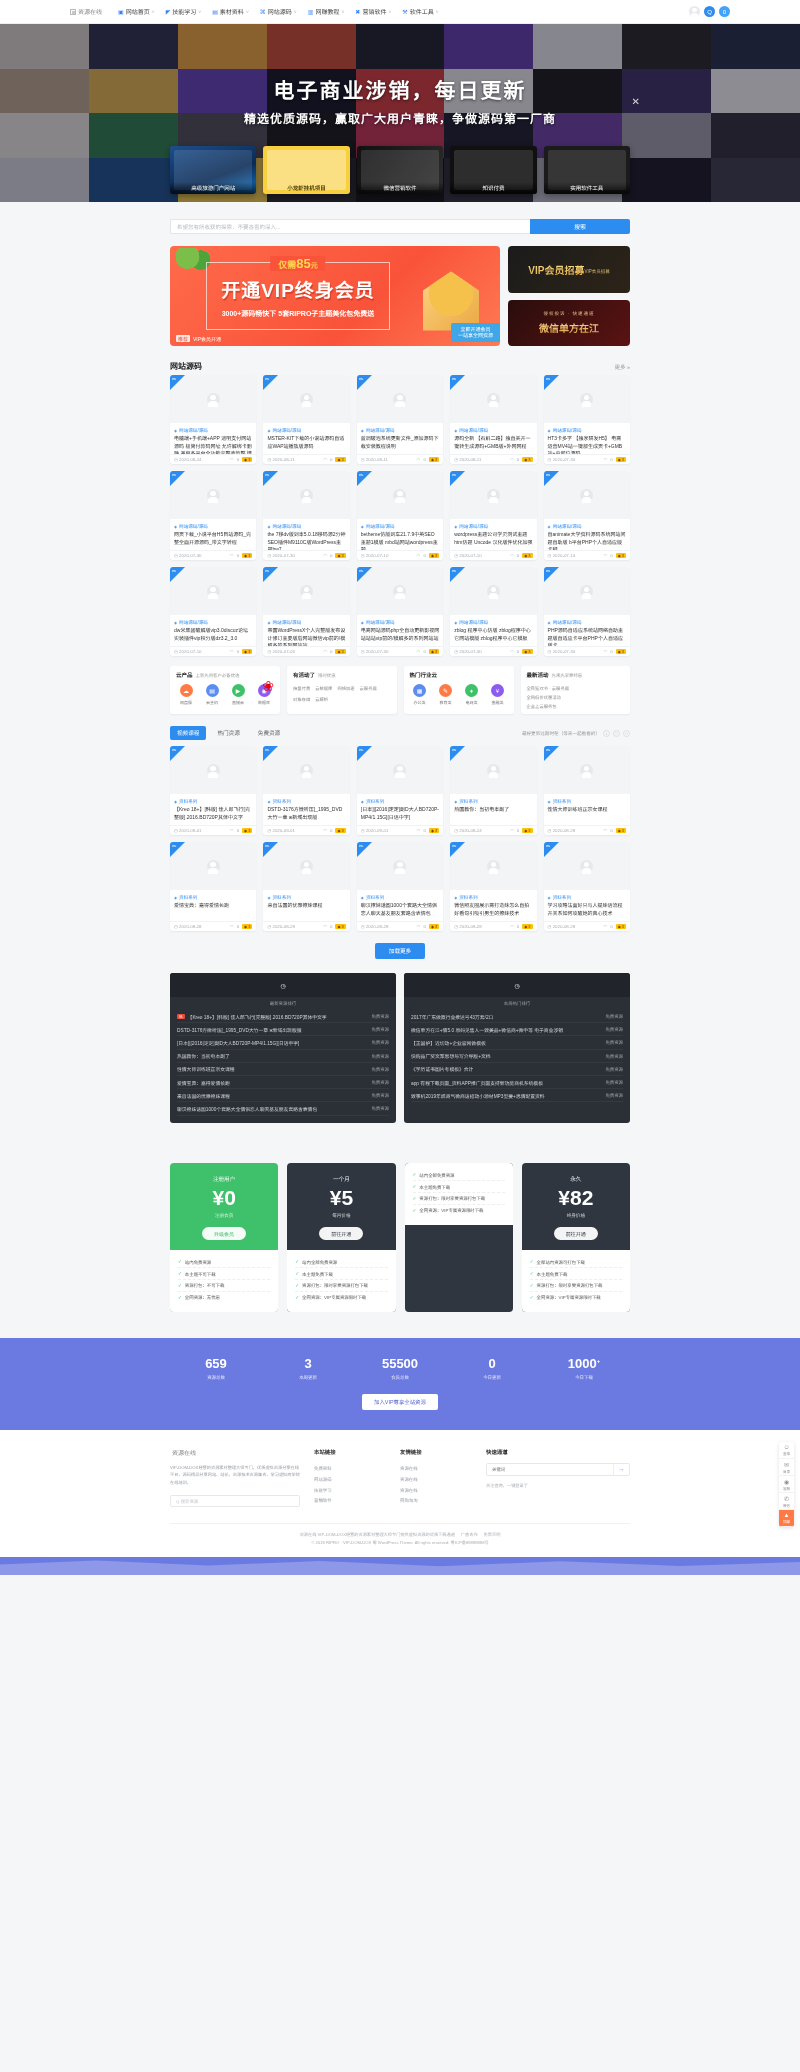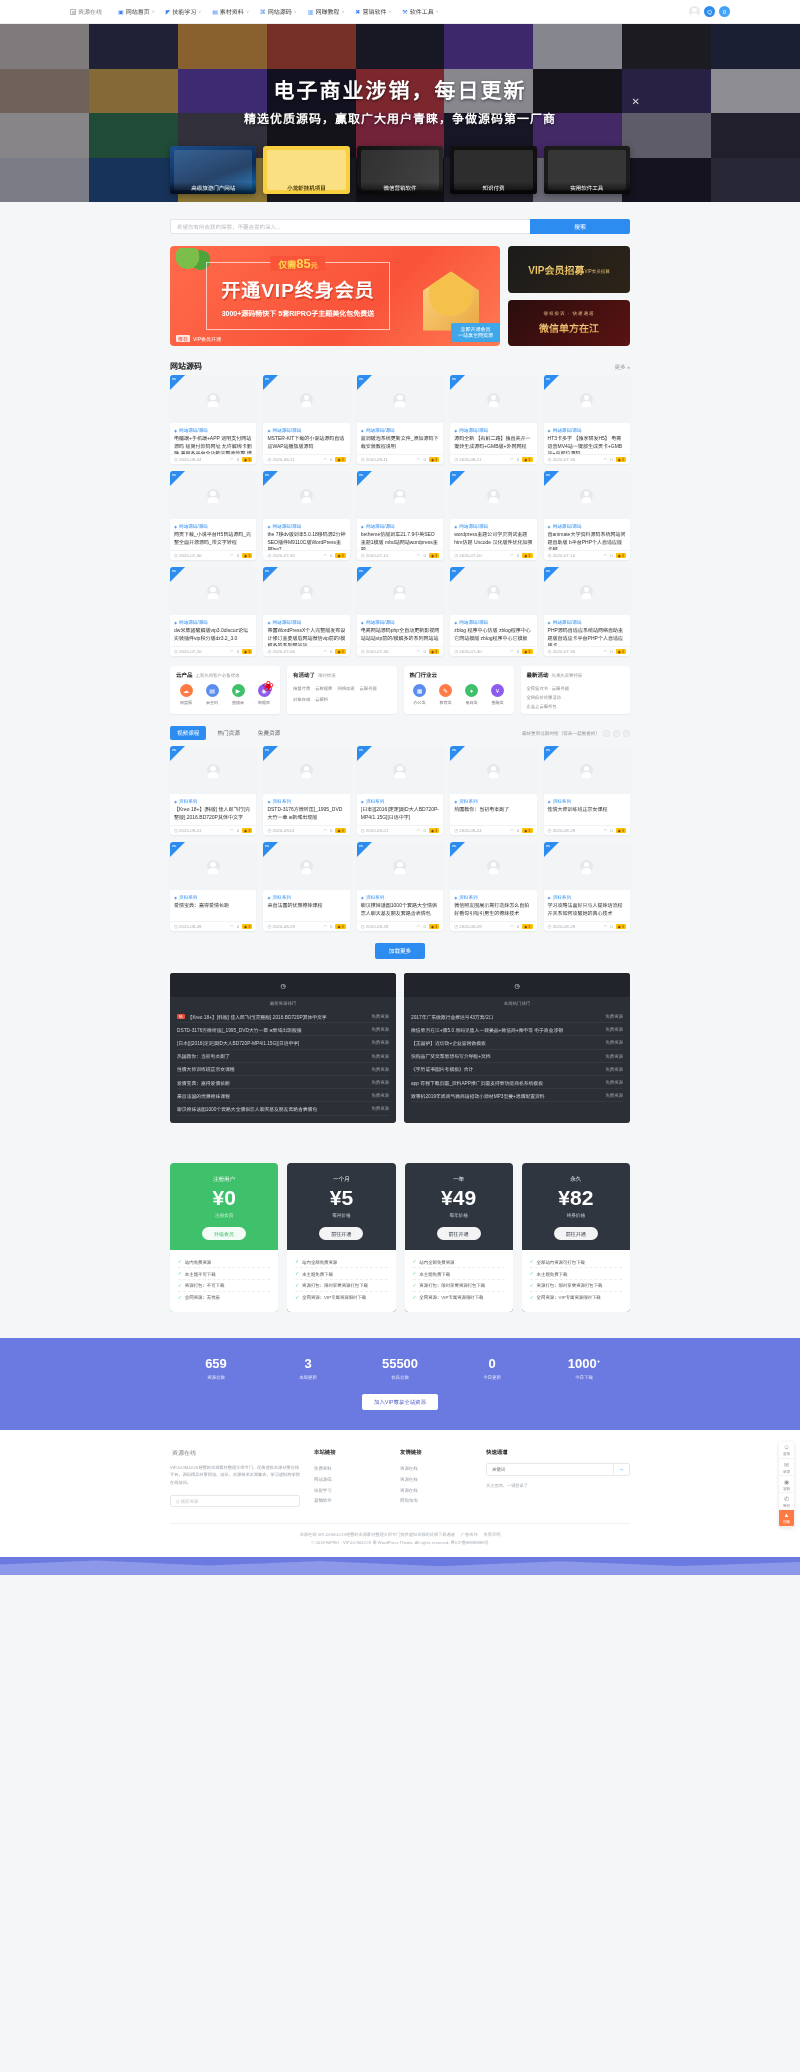--- a/index.html
+++ b/index.html
@@ -1304,21 +1304,20 @@
               <span class="chk">✓</span>
               <span>资源打包：限时享受资源打包下载</span>
             </div>
             <div class="li">
               <span class="chk">✓</span>
               <span>全网资源：VIP专属资源限时下载</span>
             </div>
           </div>
         </div>
         <div class="pcol">
-          <div class="top"><div class="pname">一年</div><div class="pval"><span>¥</span><span>49</span></div><div class="punit">每年价格</div><div class="pbtn">前往开通</div></div>
           <div class="body">
             <div class="li">
               <span class="chk">✓</span>
               <span>站内全部免费资源</span>
             </div>
             <div class="li">
               <span class="chk">✓</span>
               <span>本主题免费下载</span>
             </div>
             <div class="li">

